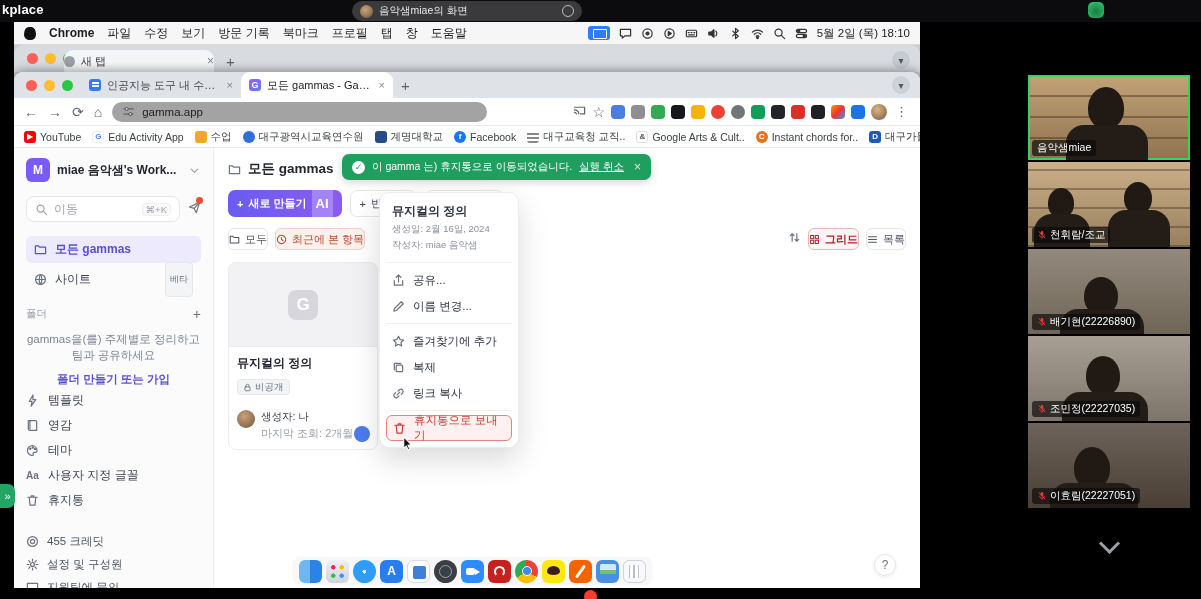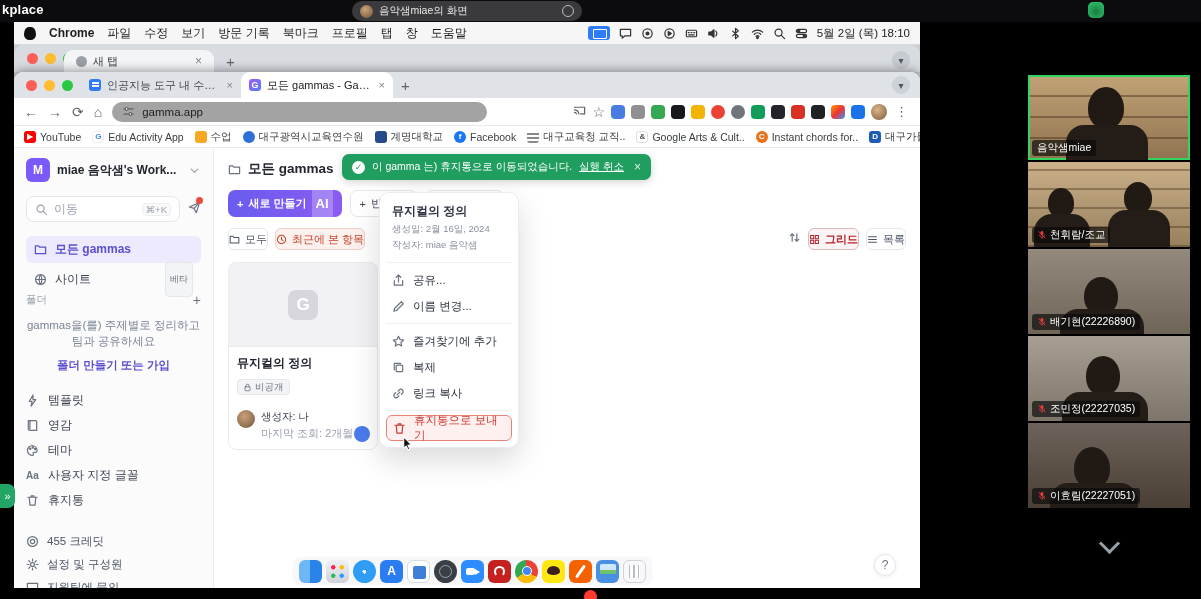--- a/index.html
+++ b/index.html
@@ -33,21 +33,21 @@
   .mb-ico{width:13px;height:13px;color:#333;display:inline-flex;align-items:center;justify-content:center;}
   .mb-clock{font-size:11.5px;white-space:nowrap;}
 
   
   .backwin{position:absolute;left:0;top:23px;width:100%;height:27px;background:#d8dbe0;border-radius:9px 9px 0 0;}
   .lights{position:absolute;display:flex;gap:7px;}
   .lt{width:11px;height:11px;border-radius:50%;}
   .lt.r{background:#ff5f57;} .lt.y{background:#febc2e;} .lt.g{background:#28c840;}
   .backwin .lights{left:13px;top:8px;}
   .btab{position:absolute;left:50px;top:5px;width:150px;height:22px;background:#f4f5f7;border-radius:9px 9px 0 0;
-        display:flex;align-items:center;gap:6px;padding:0 12px;font-size:11px;color:#3c4043;}
+        display:flex;align-items:center;gap:6px;padding:0 0;font-size:11px;color:#3c4043;}
   .btab .fav{width:11px;height:11px;border-radius:50%;background:#9aa0a6;flex:none;}
   .btab .x{margin-left:auto;color:#80868b;font-size:12px;}
   .bplus{position:absolute;left:212px;top:8px;color:#5f6368;font-size:15px;}
   .bchev{position:absolute;right:10px;top:6px;width:18px;height:18px;border-radius:50%;background:#c6cad1;
          color:#555;font-size:10px;display:flex;align-items:center;justify-content:center;}
 
   
   .frontwin{position:absolute;left:0;top:50px;width:100%;height:516px;background:#fff;border-radius:9px 9px 0 0;
             box-shadow:0 -2px 10px rgba(0,0,0,.35);}
   .tabstrip{position:absolute;left:0;top:0;width:100%;height:26px;background:#dfe2e7;border-radius:9px 9px 0 0;display:flex;align-items:center;}
@@ -90,21 +90,21 @@
   .ws-name{font-weight:bold;font-size:12px;color:#23262f;white-space:nowrap;overflow:hidden;text-overflow:ellipsis;flex:1;}
   .searchrow{display:flex;align-items:center;gap:8px;margin-top:14px;position:relative;}
   .searchbox{flex:1;height:26px;border:1px solid #e4e6eb;background:#fff;border-radius:8px;display:flex;align-items:center;
              gap:6px;padding:0 8px;color:#9aa1ad;}
   .kbd{margin-left:auto;font-size:9.5px;color:#9aa1ad;border:1px solid #eceef2;border-radius:4px;padding:0 3px;background:#fafafa;}
   .reddot{position:absolute;right:-2px;top:-4px;width:7px;height:7px;border-radius:50%;background:#e74c3c;}
   .gnav{margin-top:14px;display:flex;flex-direction:column;gap:3px;}
   .gitem{height:27px;display:flex;align-items:center;gap:8px;padding:0 8px;border-radius:6px;color:#3d4351;}
   .gitem.sel{background:#eceafc;color:#5a4fcf;font-weight:bold;}
   .badge{margin-left:auto;font-size:9px;color:#6b7280;background:#f3f4f6;border:1px solid #e5e7eb;border-radius:4px;padding:10px 4px;font-weight:normal;}
-  .fold-hd{display:flex;align-items:center;font-size:10.5px;color:#9aa1ad;}
+  .fold-hd{margin-top:14px;display:flex;align-items:center;font-size:10.5px;color:#9aa1ad;}
   .fold-plus{margin-left:auto;color:#6b7280;font-size:14px;line-height:1;}
   .fold-hint{margin-top:10px;text-align:center;color:#7b8494;font-size:11.5px;line-height:1.4;}
   .fold-link{margin-top:9px;text-align:center;color:#5a4fcf;font-weight:bold;font-size:11.5px;}
   .g-tools{position:absolute;left:12px;right:12px;top:240px;display:flex;flex-direction:column;}
   .trow{height:25px;display:flex;align-items:center;gap:9px;color:#3d4351;}
   .g-foot{position:absolute;left:12px;right:12px;top:382px;display:flex;flex-direction:column;}
   .frow{height:23px;display:flex;align-items:center;gap:8px;color:#4b5563;font-size:11.5px;}
 
   .gmain{flex:1;position:relative;overflow:hidden;}
   .gm-title{position:absolute;left:14px;top:12px;display:flex;align-items:center;gap:7px;font-size:13.5px;font-weight:bold;color:#23262f;}

